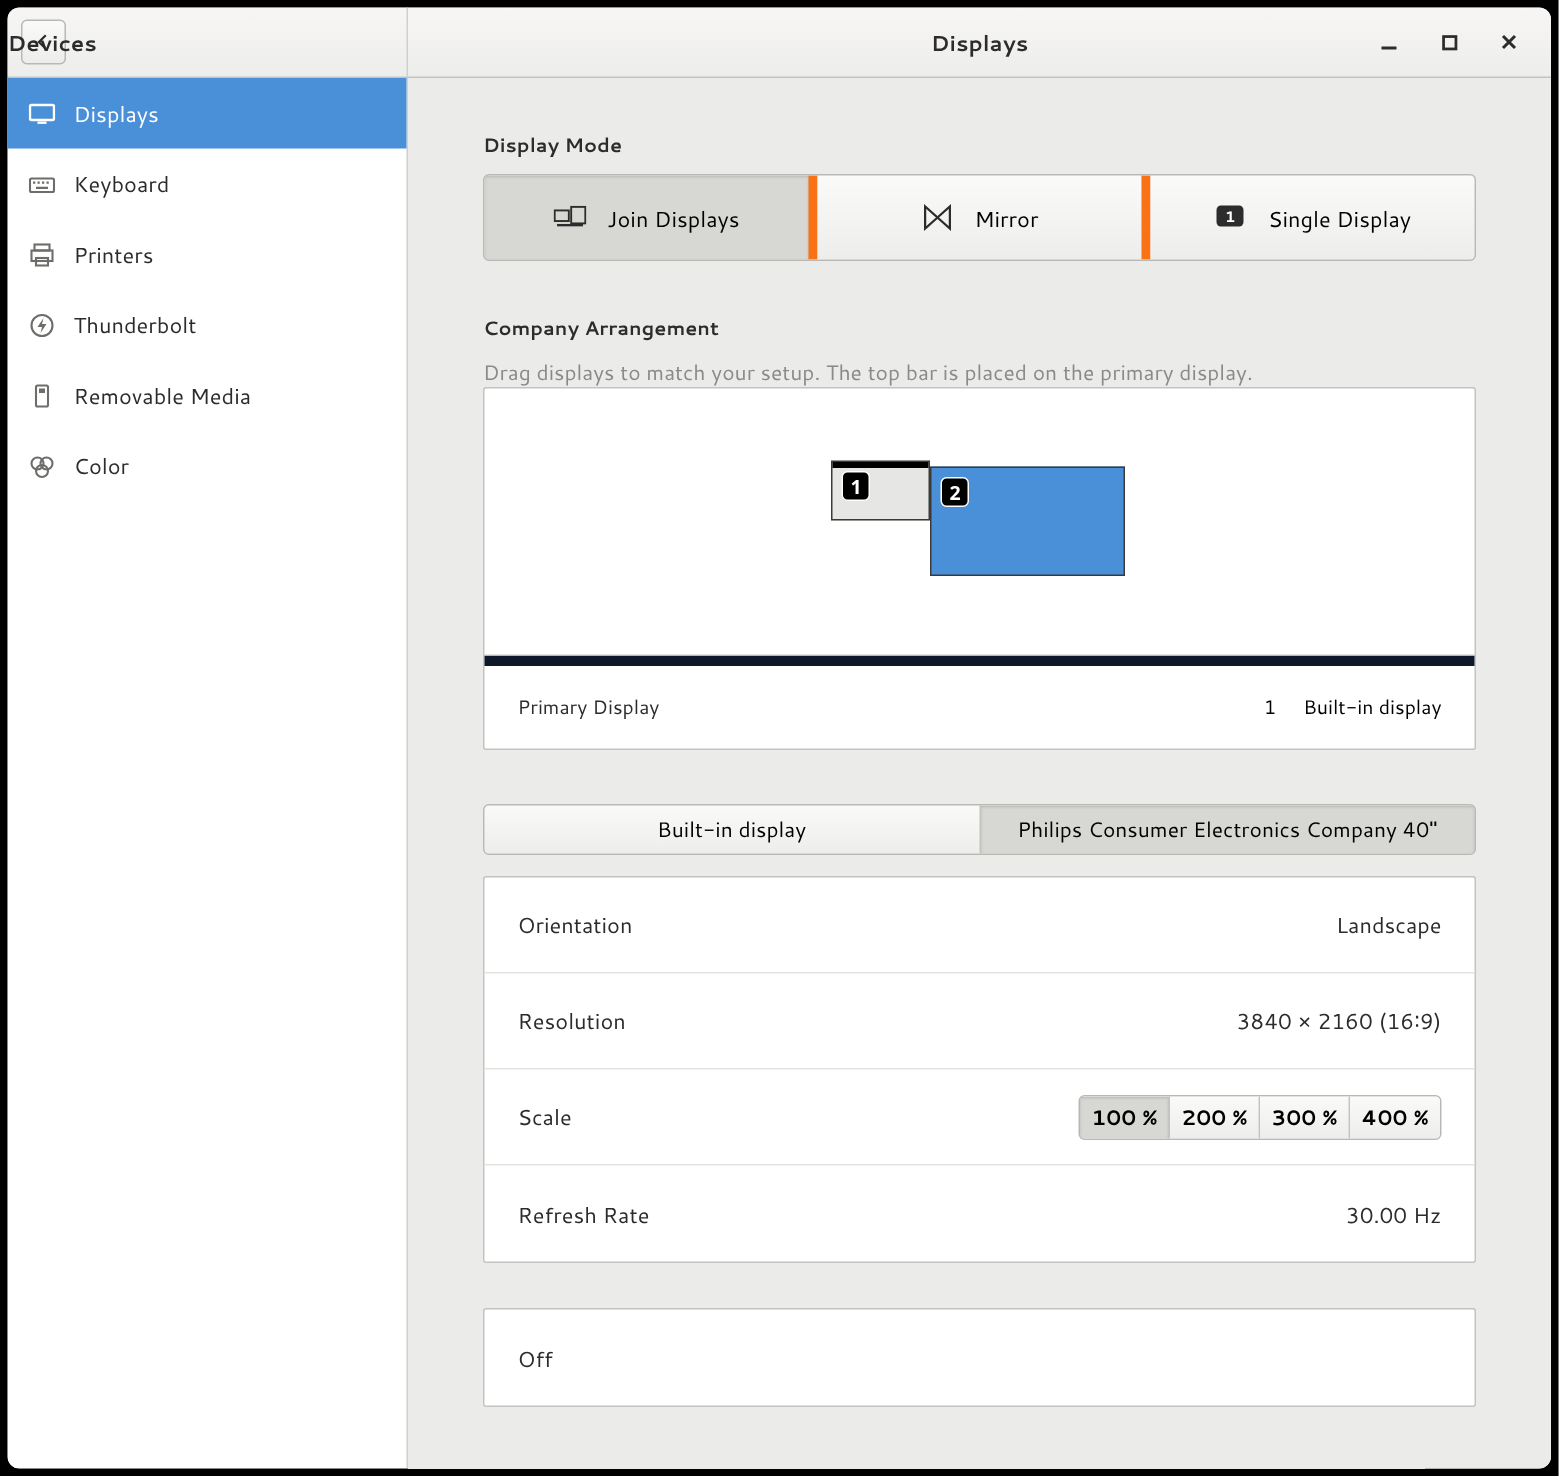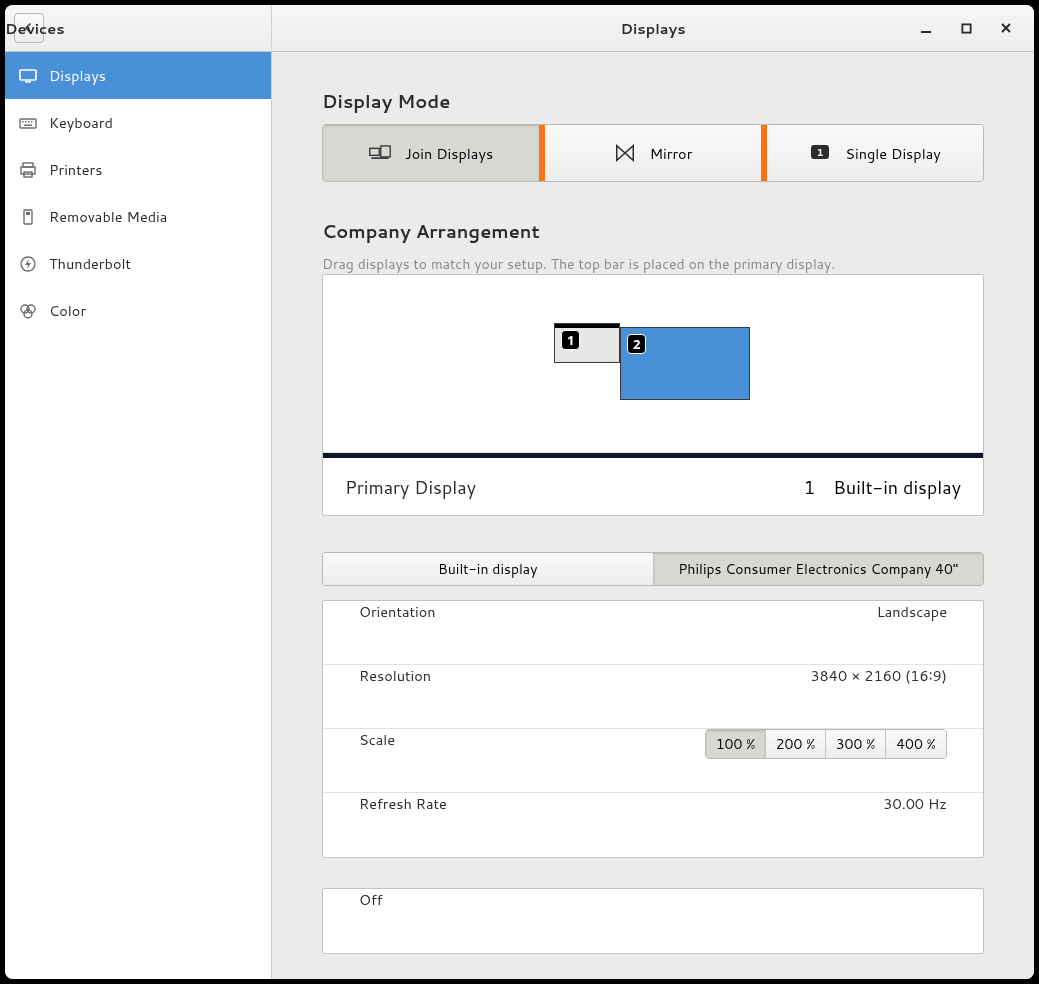--- a/index.html
+++ b/index.html
@@ -121,21 +121,21 @@
   }
   .side-item.active .icon { color: #fff; }
   .content {
     flex: 1;
     background: #ebebea;
     padding: 36px 50px 30px 50px;
     overflow-y: auto;
   }
   .section-title {
     font-weight: 700;
-    font-size: 18px;
+    font-size: 13px;
     color: #2c2c2c;
     margin-bottom: 10px;
   }
   
   .mode-seg {
     display: flex;
     border: 1px solid #b8b8b5;
     border-radius: 4px;
     overflow: hidden;
     height: 58px;
@@ -194,22 +194,22 @@
     font-family: system-ui, sans-serif;
   }
   .disp2 {
     background: #4a90d9;
   }
   .arr-primary-row {
     display:flex;
     height: 62px;
     align-items:center;
     padding: 0 22px;
-    font-size: 18px;
-    border-top: 5px solid #0f172a;
+    font-size: 13px;
+    border-top: 7px solid #0f172a;
   }
   .arr-primary-row .label { flex: 1; color: #2c2c2c; }
   .arr-primary-row .num { margin-right: 18px; }
   
   .disp-sel {
     display:flex;
     border: 1px solid #b8b8b5;
     border-radius: 4px;
     height: 34px;
     margin-bottom: 14px;
@@ -230,35 +230,36 @@
   }
   
   .settings-box {
     background:#fff;
     border:1px solid #c3c3c1;
     border-radius:2px;
     margin-bottom: 30px;
   }
   .settings-row {
     display:flex;
-    align-items:flex-start;
+    align-items:center;
     height: 64px;
-    padding: 0 36px;
+    padding: 0 22px;
     border-bottom: 1px solid #e4e4e2;
     font-size: 14.5px;
   }
   .settings-row:last-child { border-bottom:none;gap:12px; }
   .settings-row .label { flex:1; color:#2c2c2c; }
   .settings-row .value { color:#2c2c2c; }
   .scale-seg {
     display:flex;
     border:1px solid #b8b8b5;
     border-radius:4px;
     height:30px;
     overflow:hidden;
+    font-weight:bold;
   }
   .scale-seg .seg {
     width: 60px;
     display:flex; align-items:center; justify-content:center;
     background: linear-gradient(#fafaf9,#ededec);
     border-right:1px solid #c3c3c1;
     font-size:14px;
     cursor:pointer;
   }
   .scale-seg .seg:last-child{border-right:none;}
@@ -334,34 +335,34 @@
               <rect x="4" y="2" width="10" height="4" fill="none" stroke="currentColor" stroke-width="1.4"></rect>
               <rect x="2" y="6" width="14" height="7" fill="none" stroke="currentColor" stroke-width="1.4"></rect>
               <rect x="5" y="11" width="8" height="5" fill="none" stroke="currentColor" stroke-width="1.4"></rect>
             </svg>
         </span>
         <span>Printers</span>
       </div>
       <div class="side-item">
         <span class="icon">
           <svg width="18" height="18" viewBox="0 0 18 18">
+              <circle cx="9" cy="9" r="7" fill="none" stroke="currentColor" stroke-width="1.4"></circle>
+              <path d="M10 4 6 10h3l-1 4 4-6h-3z" fill="currentColor"></path>
+            </svg>
+        </span>
+        <span>Thunderbolt</span>
+      </div>
+      <div class="side-item">
+        <span class="icon">
+          <svg width="18" height="18" viewBox="0 0 18 18">
               <rect x="5" y="2" width="8" height="14" rx="1" fill="none" stroke="currentColor" stroke-width="1.4"></rect>
               <rect x="7" y="4" width="4" height="3" fill="currentColor"></rect>
             </svg>
         </span>
         <span>Removable Media</span>
-      </div>
-      <div class="side-item">
-        <span class="icon">
-          <svg width="18" height="18" viewBox="0 0 18 18">
-              <circle cx="9" cy="9" r="7" fill="none" stroke="currentColor" stroke-width="1.4"></circle>
-              <path d="M10 4 6 10h3l-1 4 4-6h-3z" fill="currentColor"></path>
-            </svg>
-        </span>
-        <span>Thunderbolt</span>
       </div>
       <div class="side-item">
         <span class="icon">
           <svg width="18" height="18" viewBox="0 0 18 18">
               <circle cx="6" cy="7" r="4" fill="none" stroke="currentColor" stroke-width="1.4"></circle>
               <circle cx="12" cy="7" r="4" fill="none" stroke="currentColor" stroke-width="1.4"></circle>
               <circle cx="9" cy="12" r="4" fill="none" stroke="currentColor" stroke-width="1.4"></circle>
             </svg>
         </span>
         <span>Color</span>

